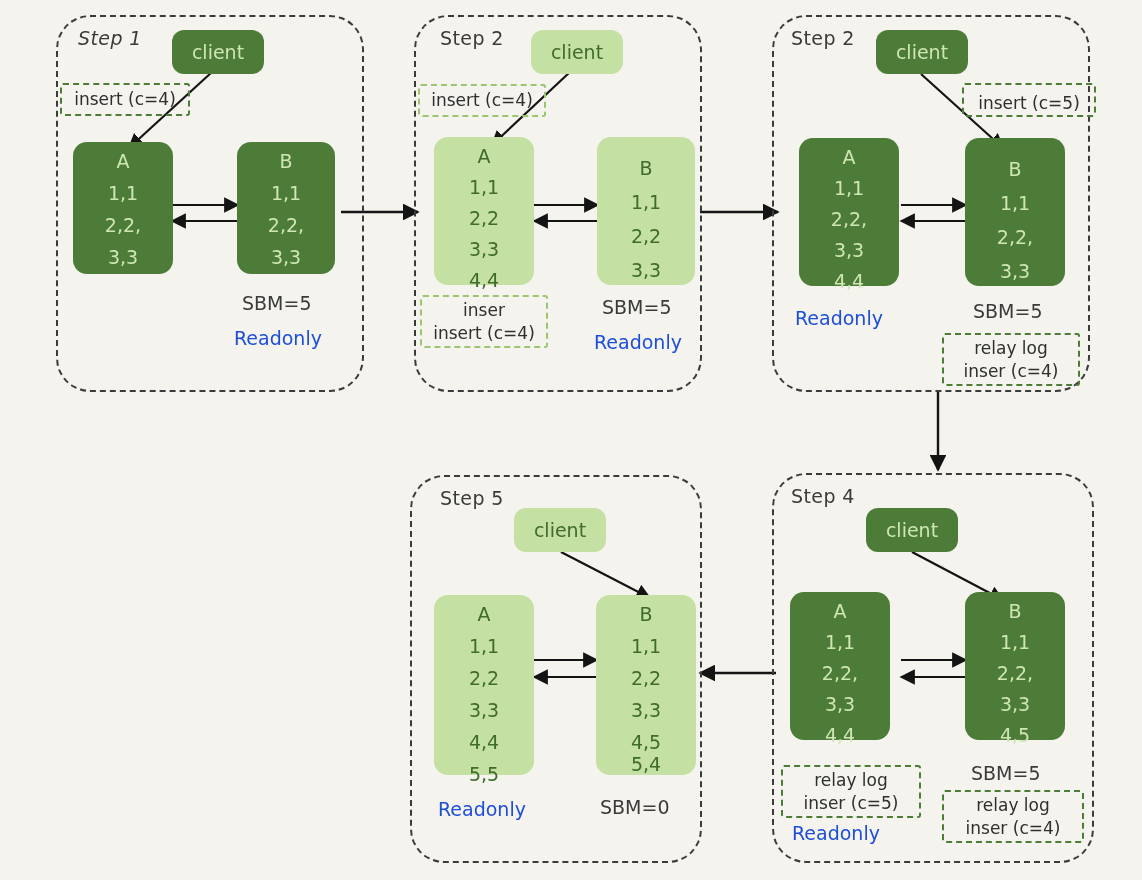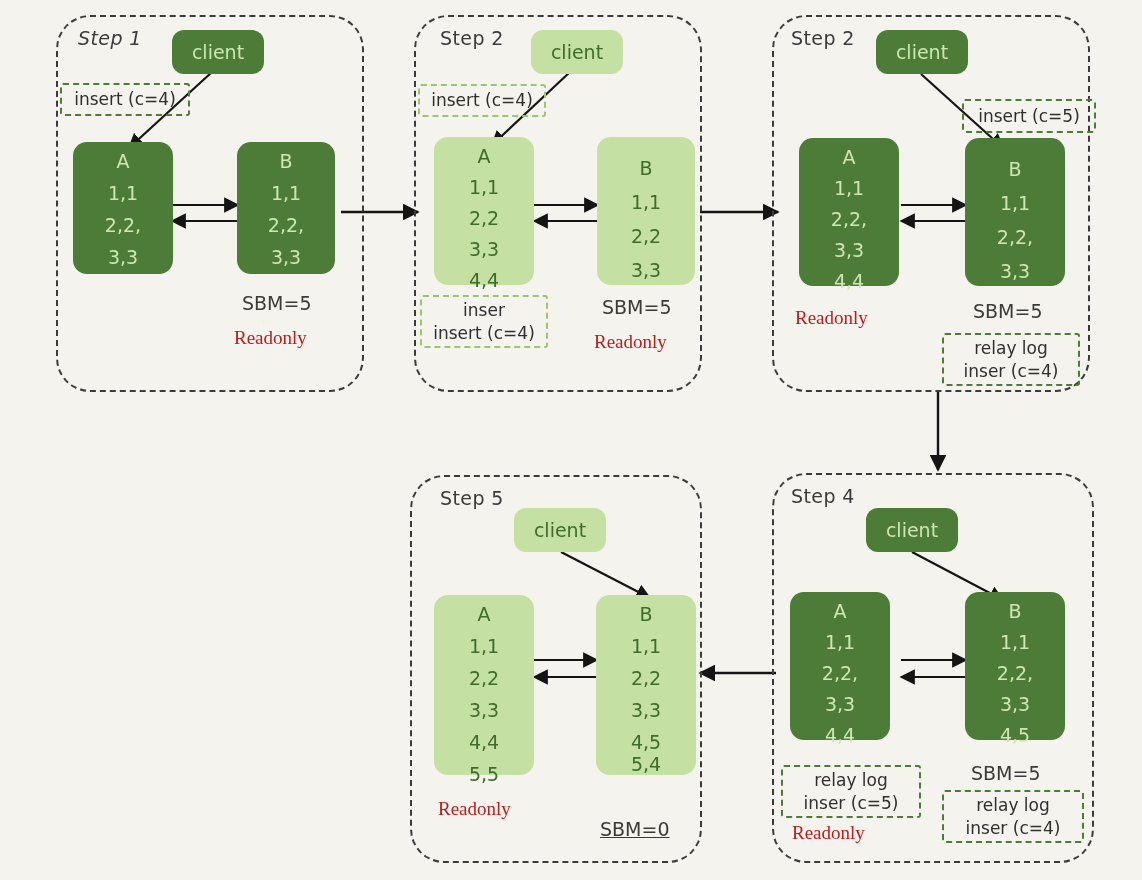--- a/index.html
+++ b/index.html
@@ -76,21 +76,21 @@
   }
   .tag.pale{border-color:#9dc46f;}
 
   
   .cap{
     position:absolute;
     font-size:19px;
     color:#3a3a3a;
     white-space:nowrap;
   }
-  .cap.readonly{color:#b91c1c;font-family:Liberation Serif, serif;}
+  .cap.readonly{color:#1d4ed8;}
 
   svg.overlay{
     position:absolute;left:0;top:0;width:1142px;height:880px;
     pointer-events:none;
   }
 </style>
 </head>
 <body>
 
 <div id="stage">
@@ -195,21 +195,21 @@
   <div class="cap" style="left:602px;top:296px;">SBM=5</div>
   <div class="cap readonly" style="left:594px;top:331px;">Readonly</div>
 
   <div class="panel" style="left:772px;top:15px;width:318px;height:377px;"></div>
   <div class="panel-title" style="left:791px;top:27px;">Step 2</div>
 
   <div class="client dark" style="left:876px;top:30px;width:92px;height:44px;">
     <span>client</span>
   </div>
 
-  <div class="tag" style="left:962px;top:99px;width:134px;height:34px;">
+  <div class="tag" style="left:962px;top:83px;width:134px;height:34px;justify-content:flex-end;">
     <span>insert (c=5)</span>
   </div>
 
   <div class="node dark" style="left:799px;top:138px;width:100px;height:148px;">
     <span class="line">A</span>
     <span class="line" style="margin-top:12px;">1,1</span>
     <span class="line" style="margin-top:12px;">2,2,</span>
     <span class="line" style="margin-top:12px;">3,3</span>
     <span class="line" style="margin-top:12px;">4,4</span>
   </div>
@@ -285,15 +285,15 @@
   <div class="node light" style="left:596px;top:595px;width:100px;height:180px;">
     <span class="line">B</span>
     <span class="line" style="margin-top:13px;">1,1</span>
     <span class="line" style="margin-top:13px;">2,2</span>
     <span class="line" style="margin-top:13px;">3,3</span>
     <span class="line" style="margin-top:13px;">4,5</span>
     <span class="line" style="margin-top:3px;">5,4</span>
   </div>
 
   <div class="cap readonly" style="left:438px;top:798px;">Readonly</div>
-  <div class="cap" style="left:600px;top:818px;text-decoration:underline;">SBM=0</div>
+  <div class="cap" style="left:600px;top:796px;">SBM=0</div>
 
 </div>
 
 </body></html>

